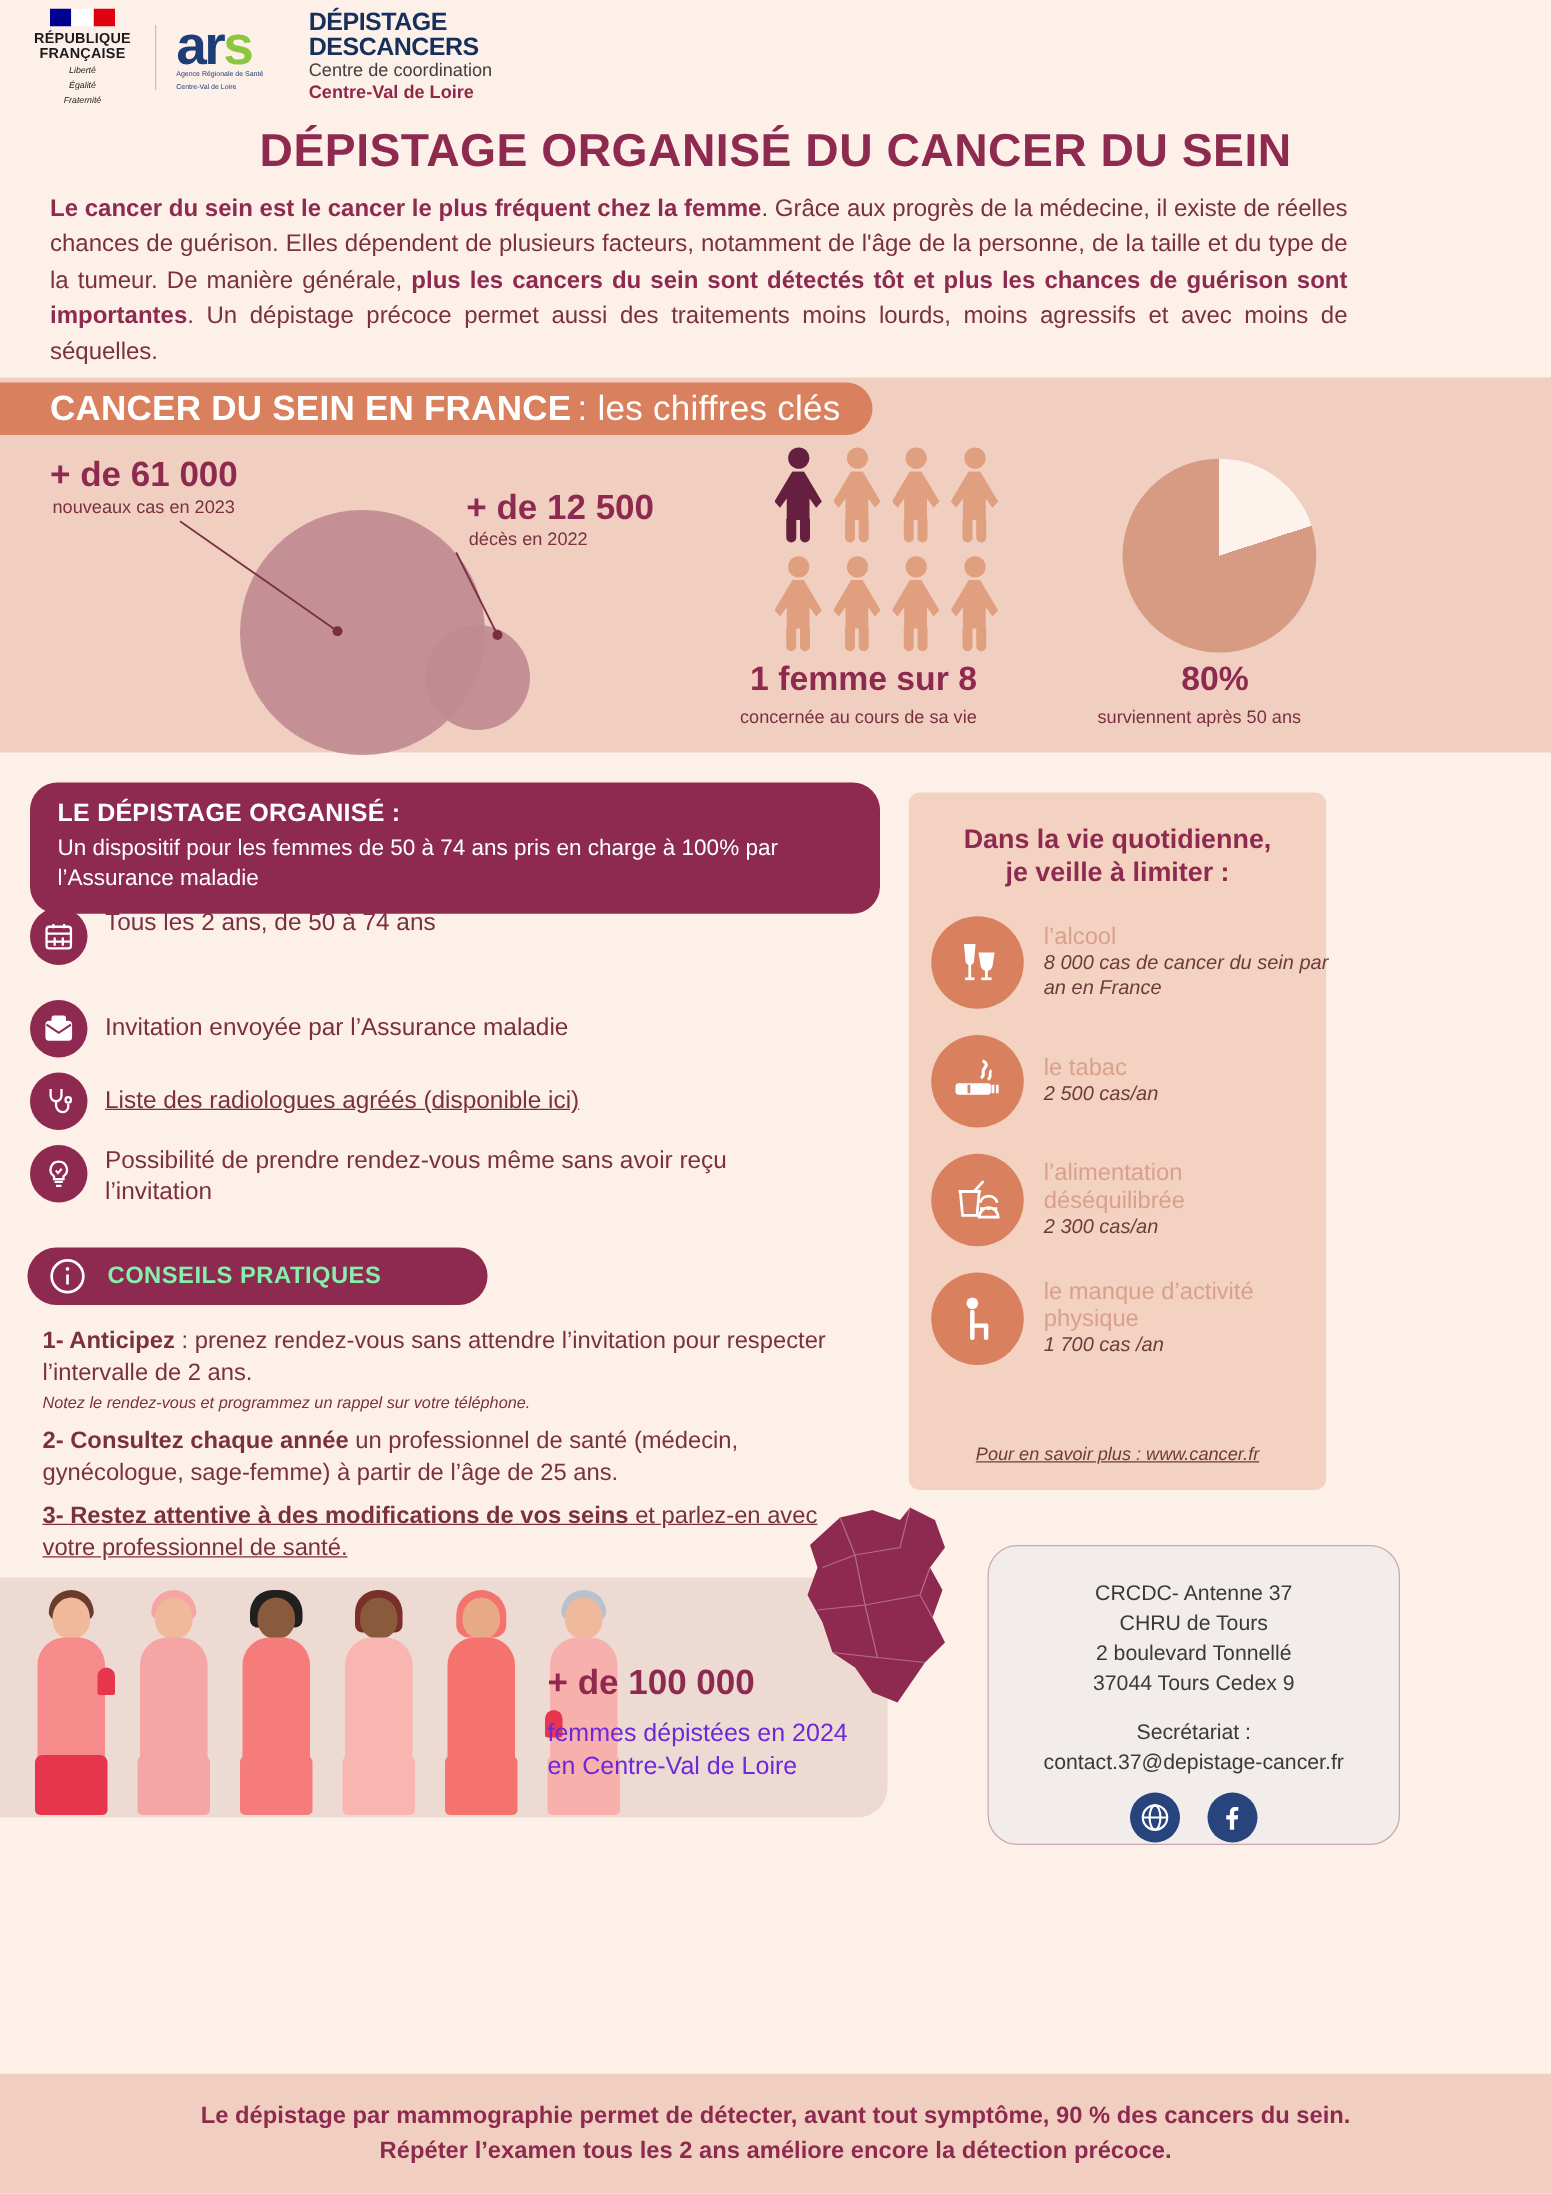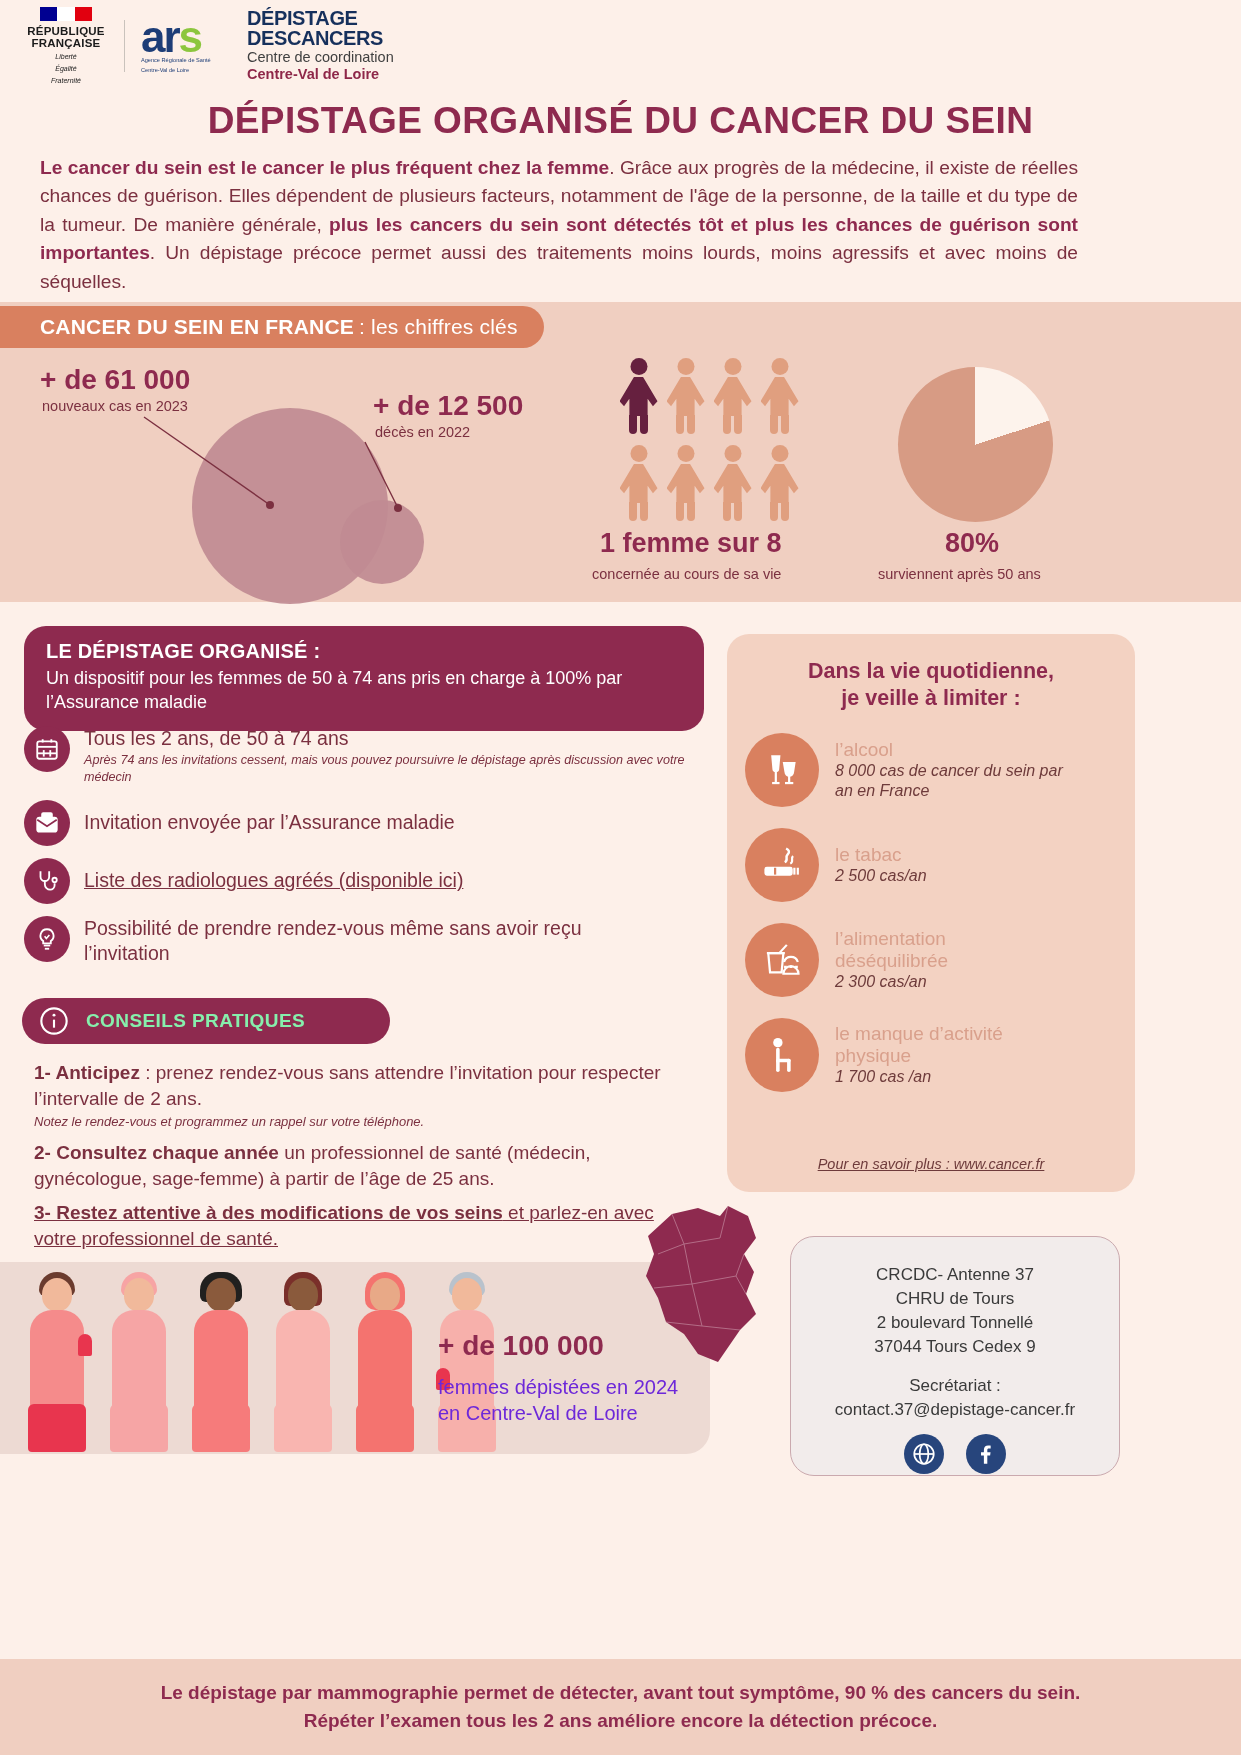--- a/index.html
+++ b/index.html
@@ -44,21 +44,21 @@
     position: absolute; left: 40px; top: 154px; width: 1038px;
     font-size: 19.2px; color: #7b3040; line-height: 1.48; text-align: justify;
   }
   .intro b { font-weight: 700; color: #8e2a4f; }
 
   
   .stats-band { position: absolute; left: 0; top: 302px; width: 1241px; height: 300px; background: #f0cfc1; }
   .stats-title-pill {
     position: absolute; left: 0; top: 306px; height: 42px; padding: 0 26px 0 40px;
     background: #d9805f; border-radius: 0 21px 21px 0;
-    display: flex; align-items: center; color: #ffffff; font-size: 21px; letter-spacing: .2px;
+    display: flex; align-items: center; color: #ffffff; font-size: 28px; letter-spacing: .2px;
   }
   .stats-title-pill b { font-weight: 700; margin-right: 5px; }
 
   .big-num { position: absolute; font-size: 28px; font-weight: 700; color: #8e2a4f; }
   .small-cap { position: absolute; font-size: 14.5px; color: #7b3040; }
 
   .bubble { position: absolute; border-radius: 50%; background: #c08b93; opacity: .92; }
 
   .pictos { position: absolute; left: 618px; top: 358px; width: 190px; }
   .picto-row { display: flex; gap: 6px; }
@@ -101,22 +101,22 @@
   }
   .conseils-pill .label { color: #86efac; font-size: 19px; font-weight: 700; letter-spacing: .4px; }
 
   .conseil { position: absolute; width: 640px; font-size: 19px; color: #7b3040; line-height: 1.36; }
   .conseil b { font-weight: 700; }
   .conseil .note { display: block; font-size: 13px; font-style: italic; margin-top: 1px; }
   .conseil.underlined b, .conseil.underlined span.u { text-decoration: underline; }
 
   
   .life-panel {
-    position: absolute; left: 727px; top: 634px; width: 408px; height: 558px;
-    background: #f3d2c2; border-radius: 22px; padding: 24px 18px 0 18px;
+    position: absolute; left: 727px; top: 634px; width: 334px; height: 558px;
+    background: #f3d2c2; border-radius: 9px; padding: 24px 18px 0 18px;
   }
   .life-title { text-align: center; font-size: 21.5px; font-weight: 700; color: #8e2a4f; line-height: 1.25; }
   .life-item { display: flex; align-items: center; gap: 16px; margin-top: 21px; }
   .life-ico { flex: 0 0 auto; width: 74px; height: 74px; border-radius: 50%; background: #d9805f; display: flex; align-items: center; justify-content: center; }
   .life-label { font-size: 19px; color: #d9a08c; line-height: 1.16; }
   .life-sub { font-size: 16px; font-style: italic; color: #6e3b3b; line-height: 1.22; }
   .life-more { position: absolute; left: 0; bottom: 20px; width: 100%; text-align: center; font-size: 14.5px; font-style: italic; color: #6e3b3b; text-decoration: underline; }
 
   
   .illus-band { position: absolute; left: 0; top: 1262px; width: 710px; height: 192px; background: #eddad3; border-radius: 0 24px 24px 0; }
@@ -283,21 +283,20 @@
           <line x1="3" y1="10" x2="21" y2="10"></line>
         <line x1="8" y1="3" x2="8" y2="6"></line>
           <line x1="16" y1="3" x2="16" y2="6"></line>
         <line x1="9" y1="13" x2="9" y2="19"></line>
           <line x1="15" y1="13" x2="15" y2="19"></line>
         <line x1="3" y1="16" x2="21" y2="16"></line>
       </svg>
     </div>
     <div>
       <div class="dep-item-main">Tous les 2 ans, de 50 à 74 ans</div>
-      <div class="dep-item-note" style="width:620px;">Après 74 ans les invitations cessent, mais vous pouvez poursuivre le dépistage après discussion avec votre médecin</div>
     </div>
   </div>
 
   <div class="dep-item" style="left:24px; top:800px;">
     <div class="ico-circle">
       <svg width="26" height="26" viewBox="0 0 24 24" fill="none" stroke="#fff" stroke-width="1.7">
         <rect x="3" y="7" width="18" height="13" rx="2" fill="#fff" stroke="#fff"></rect>
         <path d="M3 9l9 6 9-6" stroke="#8e2a4f" stroke-width="1.6" fill="none"></path>
         <rect x="7.5" y="3" width="9" height="6" rx="1" fill="#fff" stroke="#fff"></rect>
       </svg>

